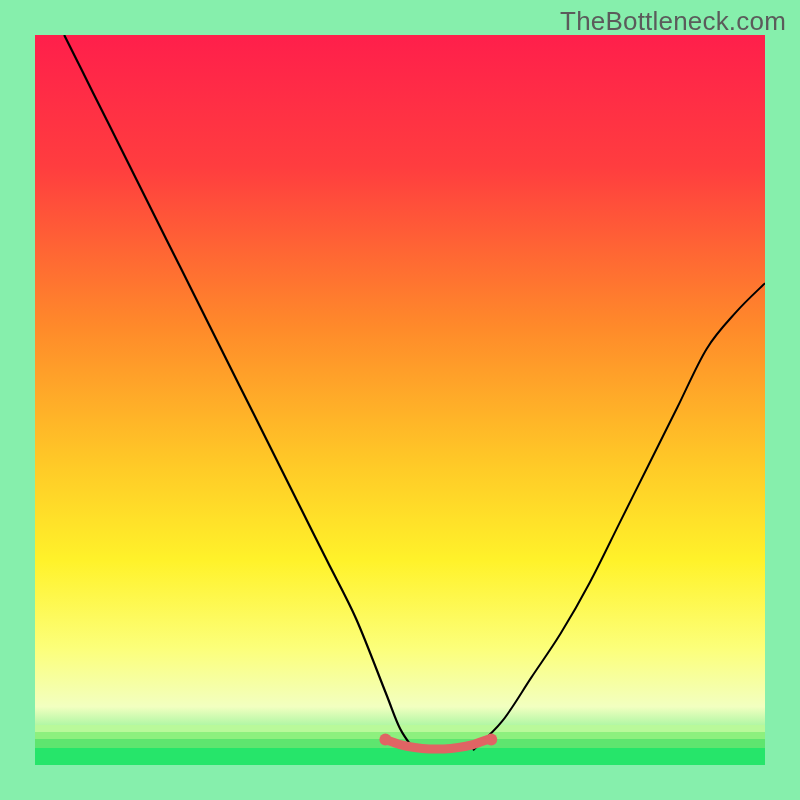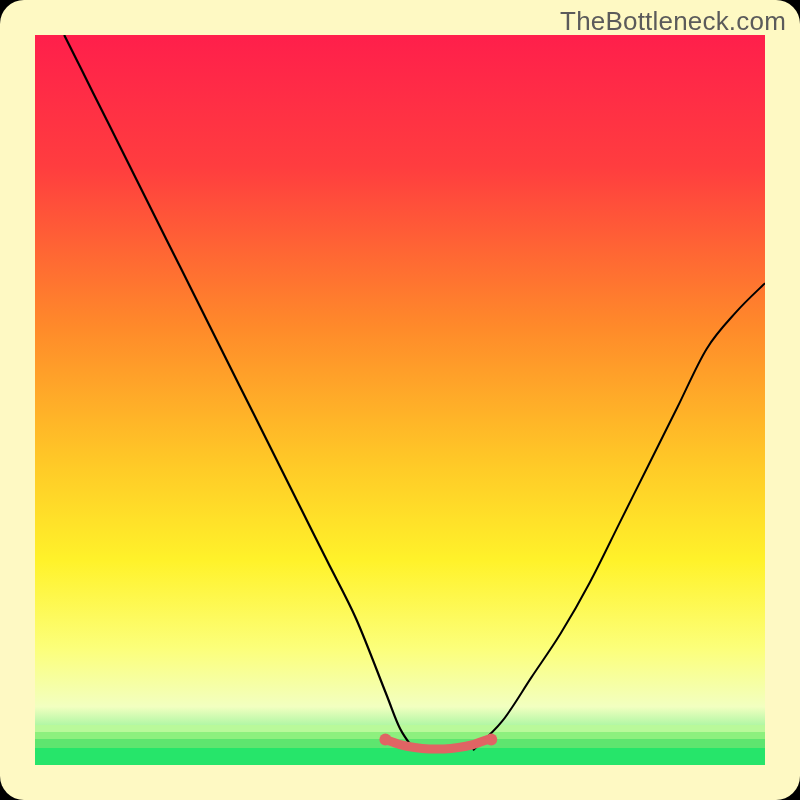--- a/index.html
+++ b/index.html
@@ -1,22 +1,21 @@
 <!DOCTYPE html>
 <html><head>
 <meta charset="utf-8">
 <style>
   * { margin: 0; padding: 0; box-sizing: border-box; }
   html, body { width: 800px; height: 800px; overflow: hidden; background: #000; }
   .frame {
     position: relative;
     width: 800px;
     height: 800px;
-    background: #fef9c3;
-    border-radius: 24px;
+    background: #86efac;
   }
   .watermark {
     position: absolute;
     top: 6px;
     right: 14px;
     font-family: Arial, Helvetica, sans-serif;
     font-size: 26px;
     font-weight: 400;
     color: #5b5b5b;
     z-index: 10;

